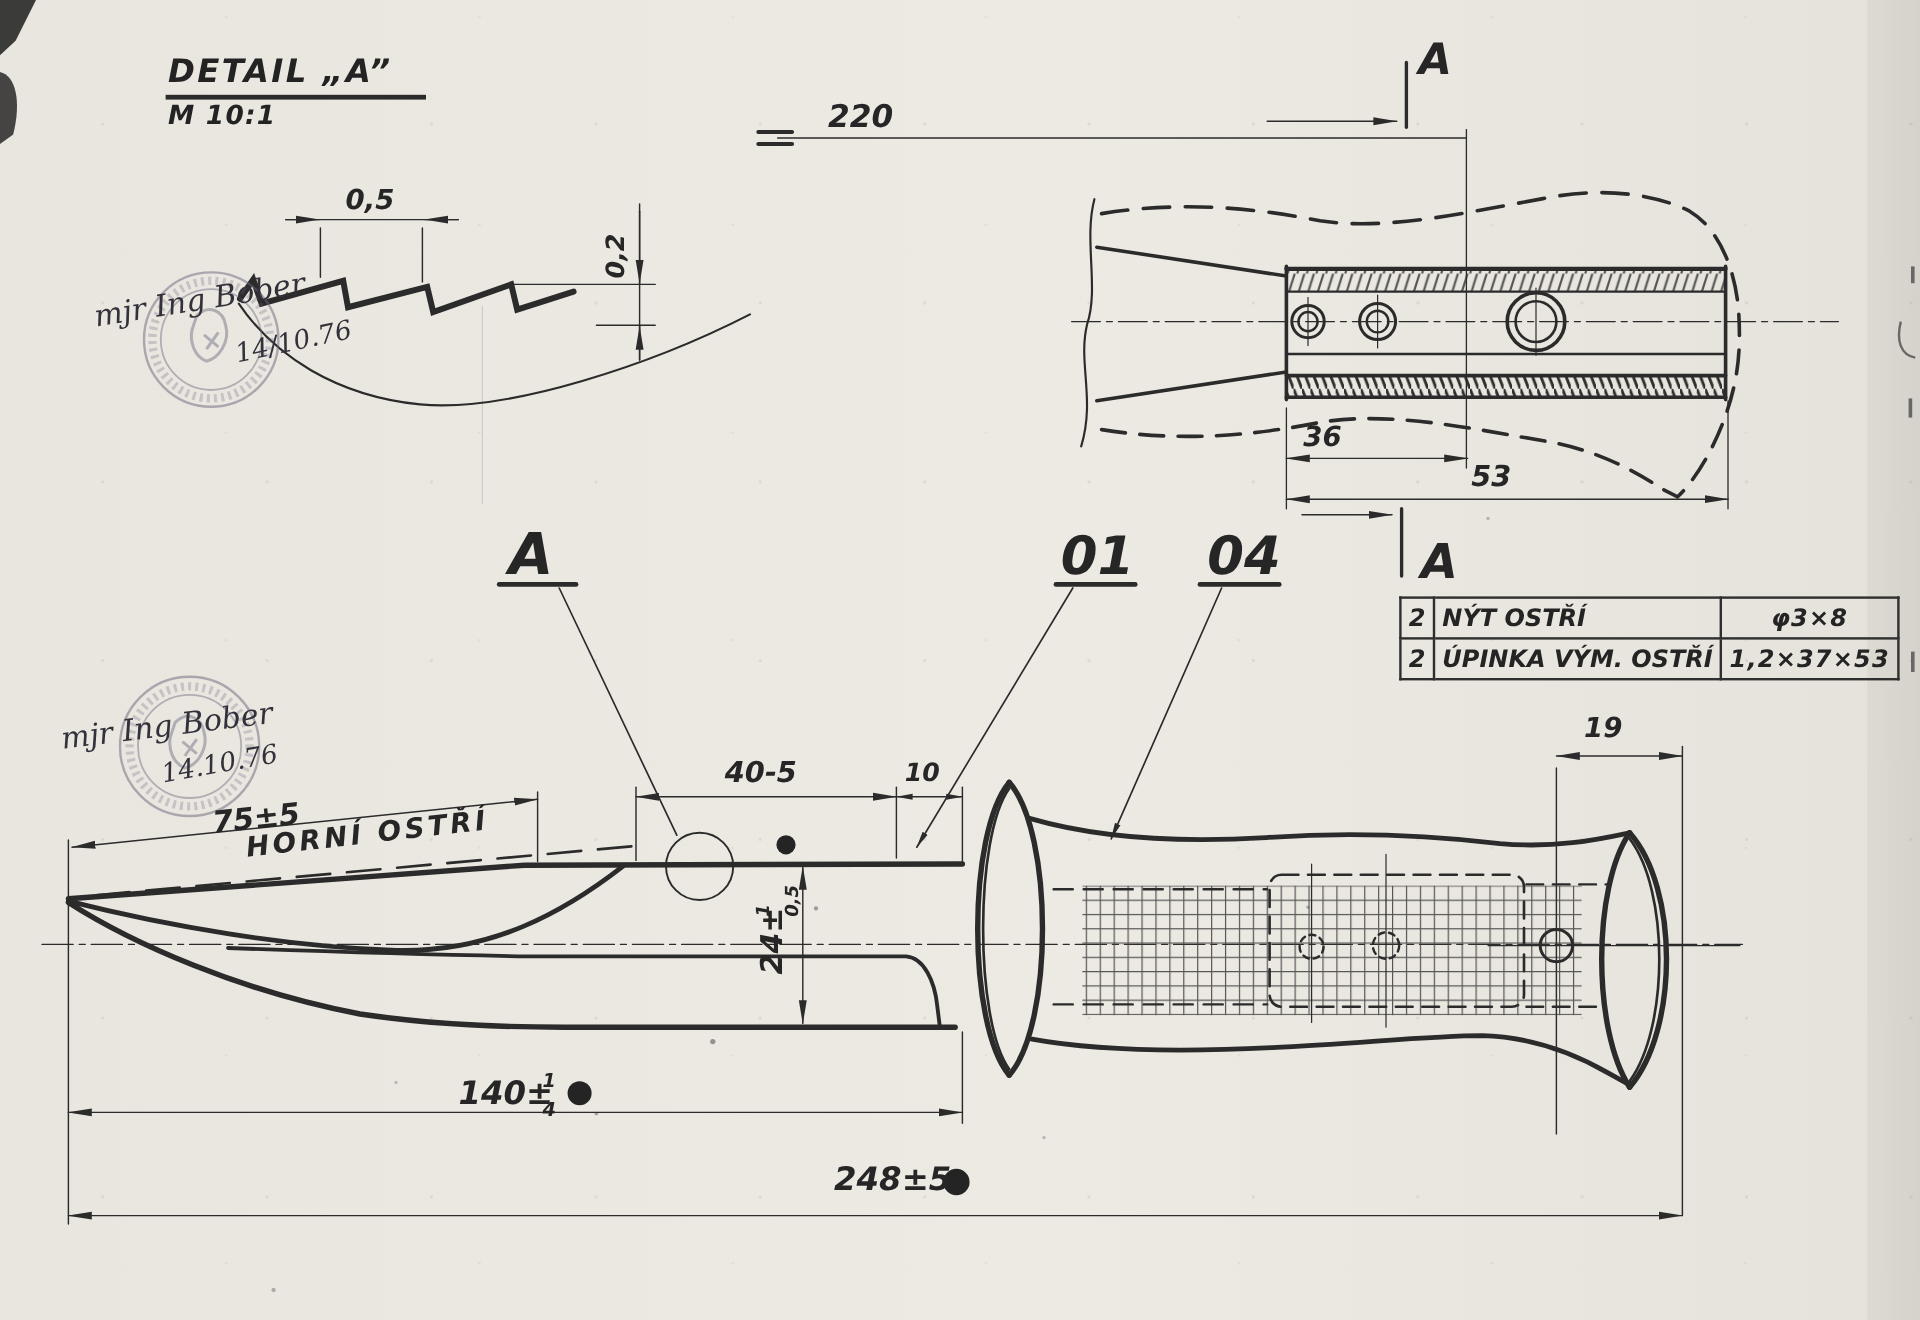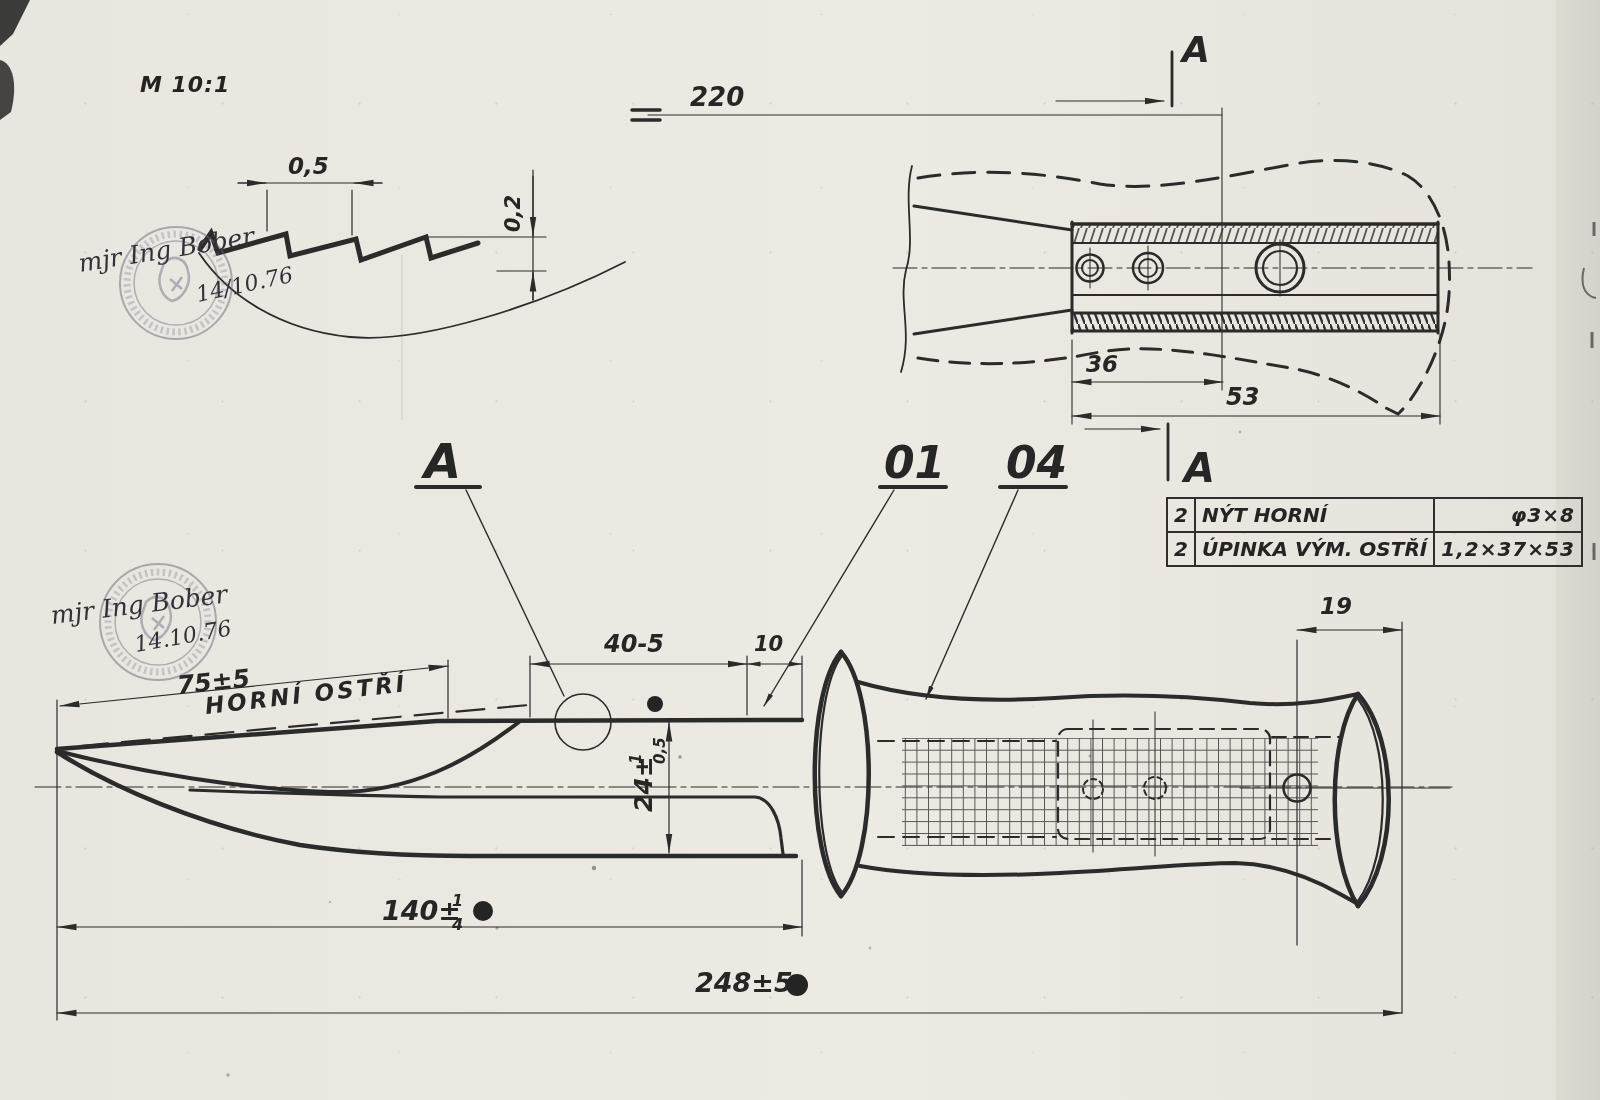--- a/index.html
+++ b/index.html
@@ -11,35 +11,36 @@
     background-size:137px 149px, 211px 173px, 100% 100%;
     background-position:17px 29px, 83px 101px, 0 0;
     font-family:"DejaVu Sans",sans-serif;}
   svg{position:absolute;left:0;top:0;}
   .eng{font-family:"DejaVu Sans",sans-serif;font-style:italic;font-weight:bold;fill:#262626;}
   .hand{font-family:"DejaVu Serif",serif;font-style:italic;fill:#33303a;}
   
   #detail-title{position:absolute;left:138px;top:44px;color:#232323;
     font-style:italic;font-weight:bold;font-size:27px;letter-spacing:2px;
     border-bottom:4px solid #2b2b2b;padding:0 28px 4px 2px;}
-  #detail-scale{position:absolute;left:140px;top:72px;color:#232323;
+  #detail-scale{position:absolute;left:140px;top:84px;color:#232323;
     font-style:italic;font-weight:bold;font-size:22px;letter-spacing:1px;}
   
   #parts-table{position:absolute;left:1166px;top:497px;width:376px;
     border:2.5px solid #2f2f2f;border-collapse:collapse;color:#242424;}
   #parts-table td{border:2px solid #2f2f2f;font-style:italic;font-weight:bold;
     font-size:20px;padding:1px 6px;height:30px;white-space:nowrap;}
   #parts-table td.qty{width:30px;text-align:center;}
-  #parts-table td.size{width:112px;text-align:right;letter-spacing:1px;}
+  #parts-table td.size{width:112px;text-align:center;letter-spacing:1px;}
 </style>
 </head>
 <body>
 
 <div id="page">
 
+  <div id="detail-title">DETAIL „A”</div>
   <div id="detail-scale">M 10:1</div>
 
   <svg width="1600" height="1100" viewBox="0 0 1600 1100">
     <defs>
       <marker id="arrow" viewBox="0 0 20 8" markerWidth="20" markerHeight="8" refX="19.5" refY="4" orient="auto-start-reverse" markerUnits="userSpaceOnUse">
         <path d="M20,4 L0,0.7 L0,7.3 z" fill="#2b2b2b"></path>
       </marker>
       <marker id="arrs" viewBox="0 0 14 6" markerWidth="14" markerHeight="6" refX="13.5" refY="3" orient="auto-start-reverse" markerUnits="userSpaceOnUse">
         <path d="M14,3 L0,0.5 L0,5.5 z" fill="#2b2b2b"></path>
       </marker>
@@ -290,21 +291,21 @@
       <text class="eng" font-size="16" x="452" y="930">4</text>
     </g>
     <text class="eng" font-size="27" x="695" y="992">248±5</text>
     <text class="eng" font-size="23" x="1320" y="614">19</text>
   </svg>
 
   <table id="parts-table">
     <tbody>
         <tr>
       <td class="qty">2</td>
-      <td>NÝT HORNÍ</td>
+      <td>NÝT OSTŘÍ</td>
       <td class="size">φ3×8</td>
     </tr>
     <tr>
       <td class="qty">2</td>
       <td>ÚPINKA VÝM. OSTŘÍ</td>
       <td class="size">1,2×37×53</td>
     </tr>
   </tbody>
     </table>
 

